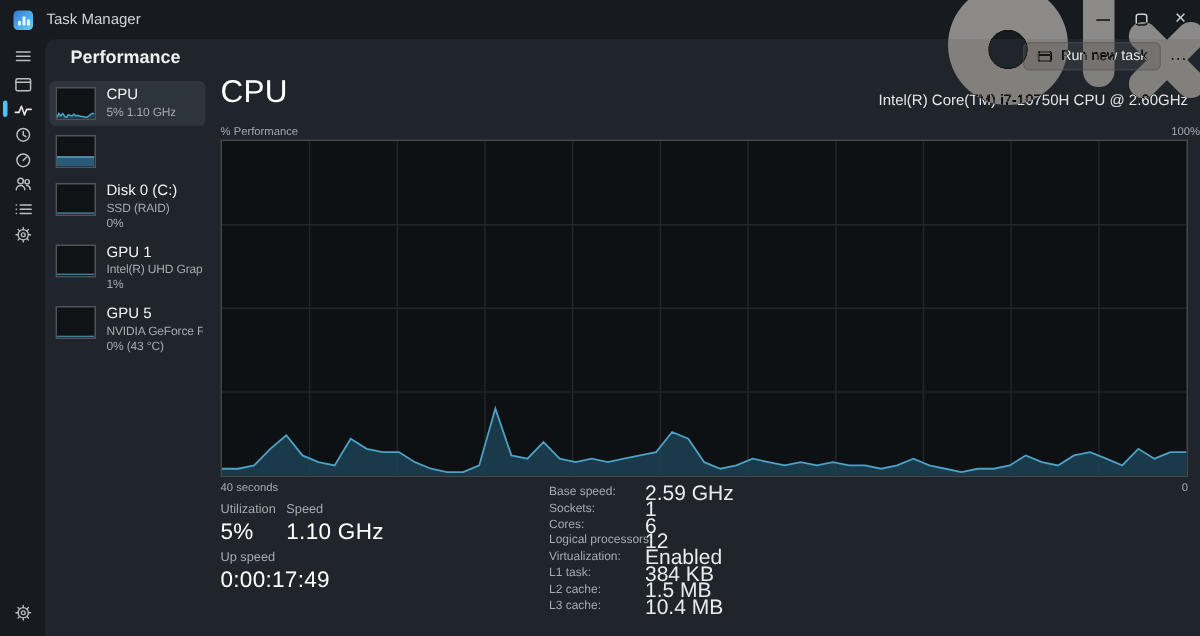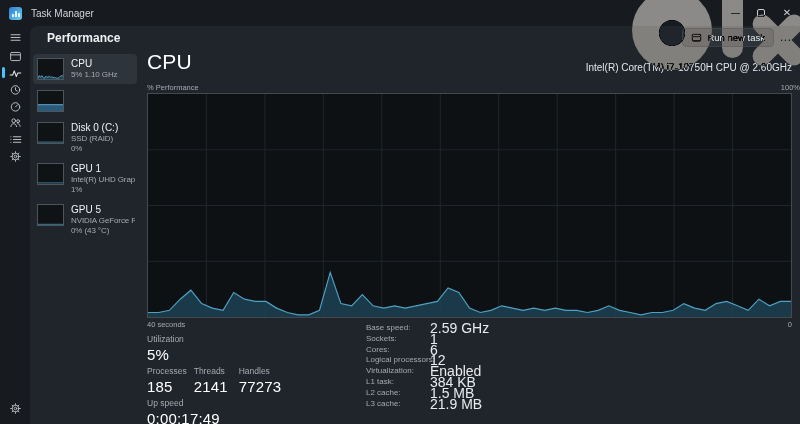--- a/index.html
+++ b/index.html
@@ -247,33 +247,23 @@
 
       <span class="axis-label al-bl">40 seconds</span>
       <span class="axis-label al-br">0</span>
 
       <div class="stats-big">
           <div class="stat-row">
             <div class="stat-cell">
               <div class="stat-label">Utilization</div>
               <div class="stat-value">5%</div>
             </div>
-          </div>
-          <div class="stat-row">
             <div class="stat-cell">
-              <div class="stat-label">Processes</div>
-              <div class="stat-value">185</div>
-            </div>
-            <div class="stat-cell">
-              <div class="stat-label">Threads</div>
-              <div class="stat-value">2141</div>
-            </div>
-            <div class="stat-cell">
-              <div class="stat-label">Handles</div>
-              <div class="stat-value">77273</div>
+              <div class="stat-label">Speed</div>
+              <div class="stat-value">1.10 GHz</div>
             </div>
           </div>
           <div class="stat-row">
             <div class="stat-cell">
               <div class="stat-label">Up speed</div>
               <div class="stat-value">0:00:17:49</div>
             </div>
           </div>
         </div>
       <div class="stats-details">
@@ -300,21 +290,21 @@
           <div class="detail-row">
             <span class="detail-label">L1 task:</span>
             <span class="detail-value">384 KB</span>
           </div>
           <div class="detail-row">
             <span class="detail-label">L2 cache:</span>
             <span class="detail-value">1.5 MB</span>
           </div>
           <div class="detail-row">
             <span class="detail-label">L3 cache:</span>
-            <span class="detail-value">21.9 MB</span>
+            <span class="detail-value">10.4 MB</span>
           </div>
         </div>
     </div>
   </div>
 
   <svg class="watermark" width="800" height="424">
     <g fill="#a2a5a8">
       <circle cx="672" cy="30" r="40"></circle>
       <circle cx="672" cy="33" r="13" fill="#000000"></circle>
       <rect x="722" y="-14" width="21" height="72" rx="10.5"></rect>

